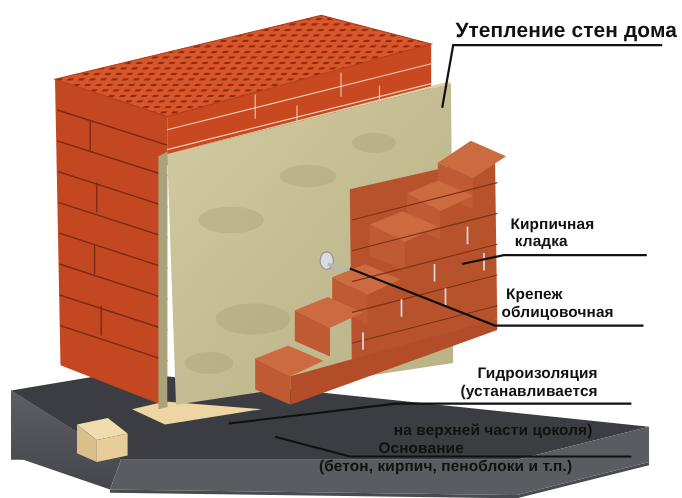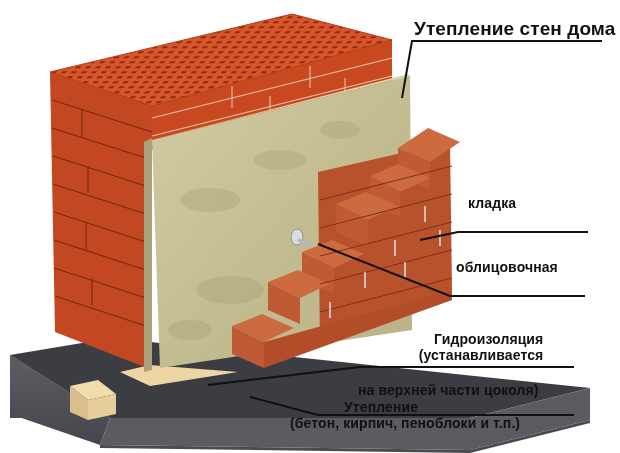--- a/index.html
+++ b/index.html
@@ -149,29 +149,31 @@
     <polyline points="420,240 458,232 588,232"></polyline>
     <polyline points="318,244 450,296 585,296"></polyline>
     <polyline points="208,385 360,367 574,367"></polyline>
     <polyline points="250,397 318,415 574,415"></polyline>
   </g>
 </svg>
 
 <div class="label lbl-wall">Утепление стен дома</div>
 
 <div class="label lbl-facing">
+  <span>Кирпичная</span>
   <span style="padding-left:4px">кладка</span>
 </div>
 
 <div class="label lbl-fastener">
+  <span style="padding-left:4px">Крепеж</span>
   <span>облицовочная</span>
 </div>
 
 <div class="label lbl-water">
   <span style="padding-left:90px;text-align:right">Гидроизоляция</span>
   <span style="padding-left:28px;text-align:right">(устанавливается</span>
   <span style="margin-top:19px;text-align:left;padding-left:14px">на верхней части цоколя)</span>
 </div>
 
 <div class="label lbl-base">
-  <span style="padding-left:54px;text-align:left">Утепление</span>
+  <span style="padding-left:54px;text-align:left">Основание</span>
   <span style="text-align:center">(бетон, кирпич, пеноблоки и т.п.)</span>
 </div>
 
 </body></html>

